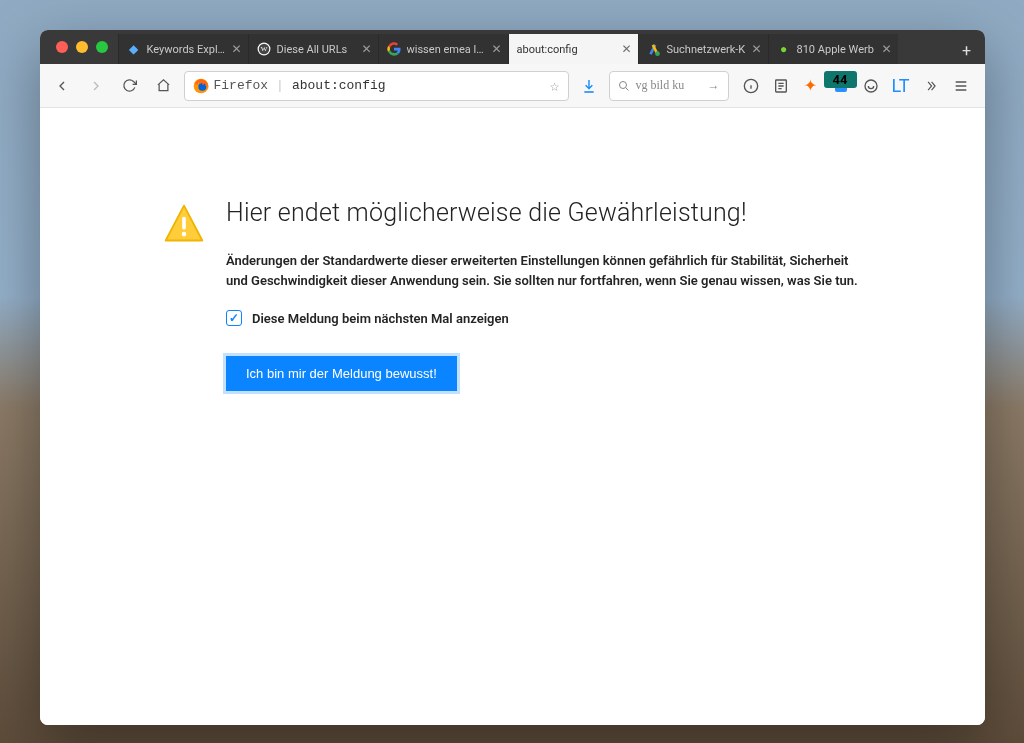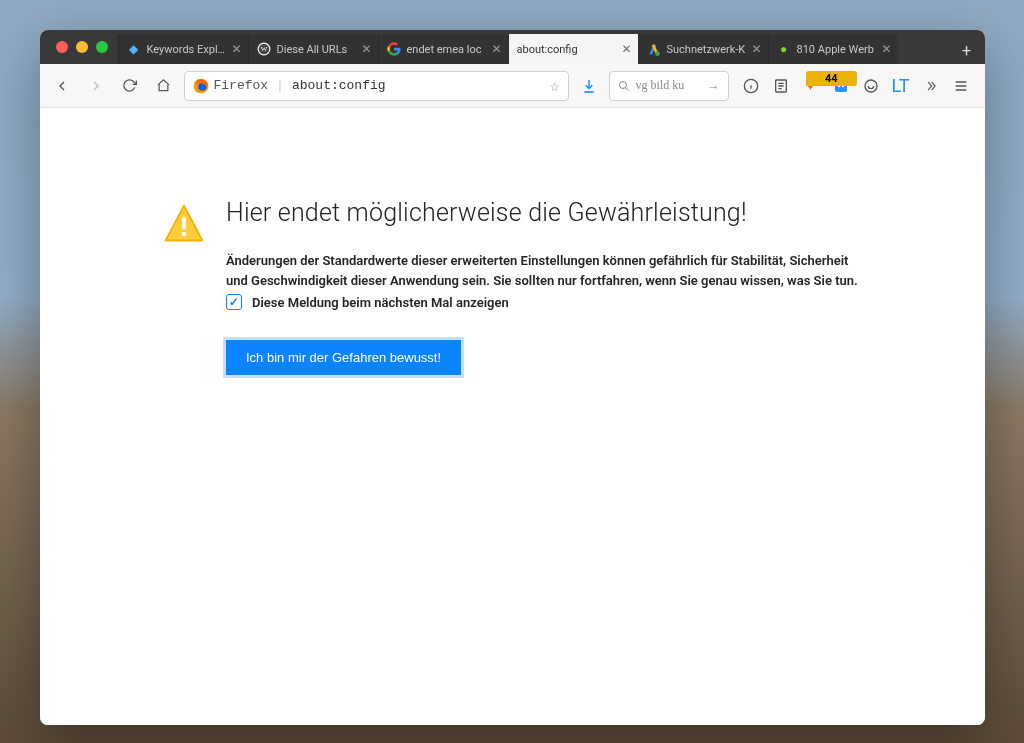--- a/index.html
+++ b/index.html
@@ -117,21 +117,21 @@
   .url-text{flex:1;color:#333;}
   .url-star{color:#999;font-size:16px;}
   .searchbar{
     width:120px;height:30px;border:1px solid #d0d0d0;border-radius:4px;
     display:flex;align-items:center;background:#fff;padding:0 8px;gap:6px;
     font-size:12px;color:#888;overflow:hidden;font-family:Liberation Serif, serif;
   }
   .searchbar .arrow{margin-left:auto;}
   .toolbar-icons{display:flex;align-items:center;gap:10px;padding:0 6px;}
   .tb-icon{width:20px;height:20px;display:flex;align-items:center;justify-content:center;color:#5a5a5a;font-size:14px;cursor:pointer;position:relative;}
-  .badge{position:absolute;top:-5px;right:-6px;background:#eab308;color:#000;font-size:11px;font-weight:700;border-radius:3px;padding:1px 19px;}
+  .badge{position:absolute;top:-5px;right:-6px;background:#0f766e;color:#000;font-size:13px;font-weight:700;border-radius:3px;padding:1px 9px;}
   
   .content{
     flex:1;
     background:#fff;
     padding:90px 0 0 0;
   }
   .warn-box{
     margin:0 auto;
     width:700px;
     display:flex;
@@ -147,21 +147,21 @@
     font-weight:300;
     color:#222;
     letter-spacing:.2px;
     margin-bottom:24px;
   }
   .warn-text{
     font-size:13px;
     color:#242424;
     line-height:1.5;
     font-weight:600;
-    margin-bottom:4px;
+    margin-bottom:20px;
     max-width:640px;
   }
   .check-row{
     display:flex;align-items:center;gap:10px;
     font-size:13px;color:#242424;font-weight:600;
     margin-bottom:30px;
   }
   .checkbox{
     width:16px;height:16px;border:1px solid #0a84ff;border-radius:3px;
     display:flex;align-items:center;justify-content:center;
@@ -213,21 +213,21 @@
 
         <div class="tab">
           <span class="favicon">
             <svg viewBox="0 0 48 48" width="14" height="14">
                 <path fill="#EA4335" d="M24 9.5c3.9 0 6.6 1.7 8.1 3.1l5.9-5.9C34.4 3.1 29.7 1 24 1 14.8 1 7 6.9 3.7 15.1l6.9 5.4C12.2 14 17.6 9.5 24 9.5z"></path>
                 <path fill="#4285F4" d="M46.5 24.5c0-1.6-.1-3.2-.4-4.7H24v9h12.7c-.5 2.9-2.2 5.4-4.7 7l7.2 5.6C43.6 37.1 46.5 31.3 46.5 24.5z"></path>
                 <path fill="#FBBC05" d="M10.6 28.5c-.5-1.4-.8-2.9-.8-4.5s.3-3.1.8-4.5l-6.9-5.4C2.1 17.5 1 20.6 1 24s1.1 6.5 2.7 9.9l6.9-5.4z"></path>
                 <path fill="#34A853" d="M24 47c6.2 0 11.4-2 15.2-5.6l-7.2-5.6c-2 1.4-4.7 2.2-8 2.2-6.4 0-11.8-4.5-13.4-10.5l-6.9 5.4C7 41.1 14.8 47 24 47z"></path>
               </svg>
           </span>
-          <span class="tab-label">endet emea loc</span>
+          <span class="tab-label">wissen emea loc</span>
           <span class="tab-close">✕</span>
         </div>
 
         <div class="tab active">
           <span class="tab-label">about:config</span>
           <span class="tab-close">✕</span>
         </div>
 
         <div class="tab">
           <span class="favicon">
@@ -357,19 +357,19 @@
             <circle cx="24" cy="35" r="2.5" fill="#fff"></circle>
           </svg>
         </div>
         <div class="warn-body">
           <h1 class="warn-title">Hier endet möglicherweise die Gewährleistung!</h1>
           <p class="warn-text">Änderungen der Standardwerte dieser erweiterten Einstellungen können gefährlich für Stabilität, Sicherheit und Geschwindigkeit dieser Anwendung sein. Sie sollten nur fortfahren, wenn Sie genau wissen, was Sie tun.</p>
           <div class="check-row">
             <div class="checkbox">✓</div>
             <span>Diese Meldung beim nächsten Mal anzeigen</span>
           </div>
-          <button class="proceed-btn">Ich bin mir der Gefahren bewusst!</button>
+          <button class="proceed-btn">Ich bin mir der Meldung bewusst!</button>
         </div>
       </div>
     </div>
 
   </div>
 </div>
 
 </body></html>

